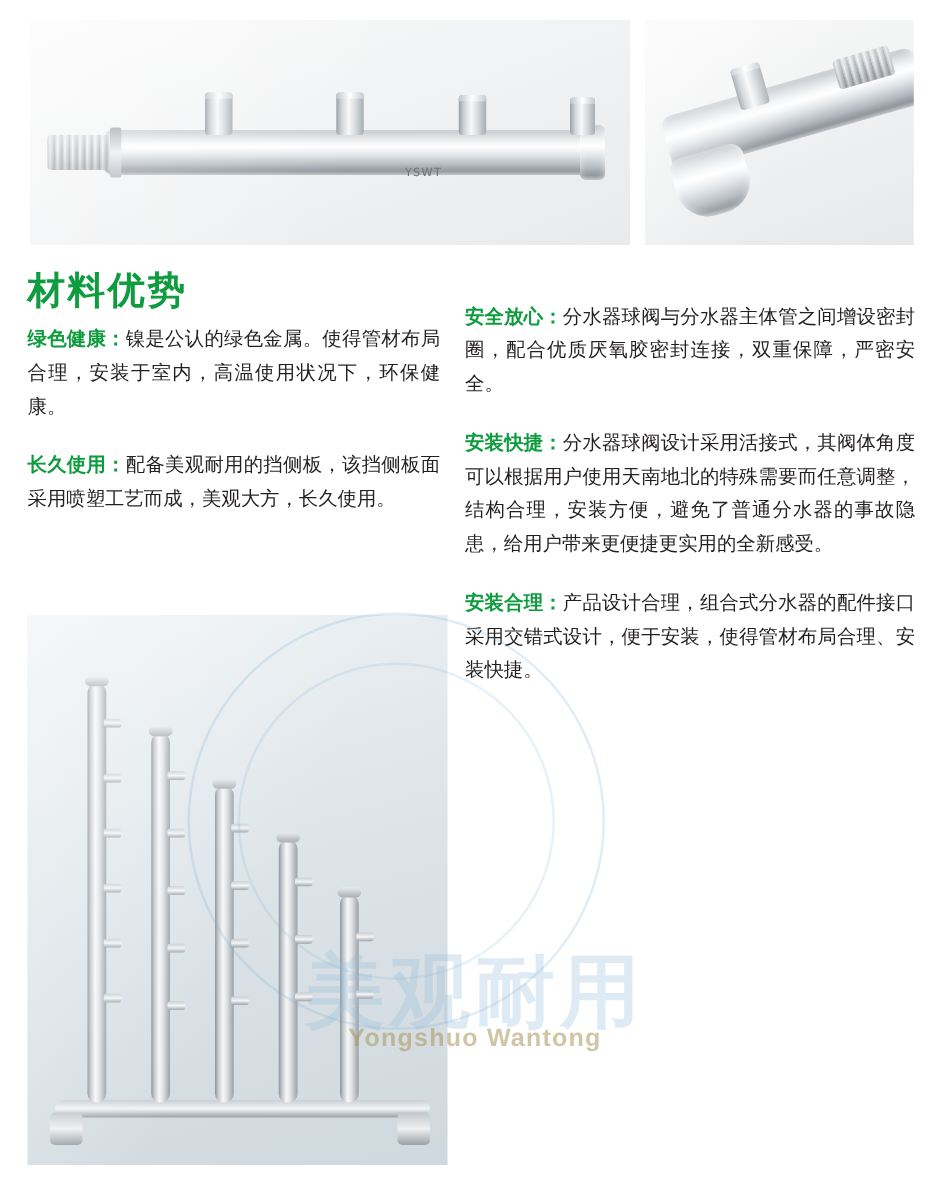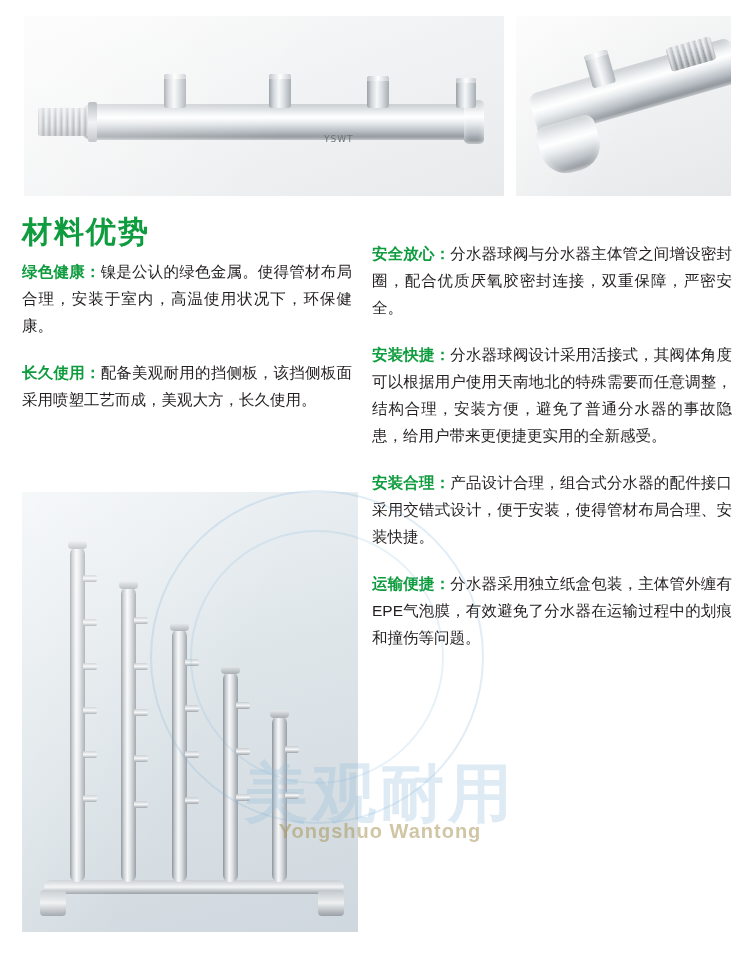--- a/index.html
+++ b/index.html
@@ -269,23 +269,20 @@
   <div class="right-col">
     <p class="para">
       <span class="lead">安全放心：</span><span>分水器球阀与分水器主体管之间增设密封圈，配合优质厌氧胶密封连接，双重保障，严密安全。</span>
     </p>
     <p class="para">
       <span class="lead">安装快捷：</span><span>分水器球阀设计采用活接式，其阀体角度可以根据用户使用天南地北的特殊需要而任意调整，结构合理，安装方便，避免了普通分水器的事故隐患，给用户带来更便捷更实用的全新感受。</span>
     </p>
     <p class="para">
       <span class="lead">安装合理：</span><span>产品设计合理，组合式分水器的配件接口采用交错式设计，便于安装，使得管材布局合理、安装快捷。</span>
     </p>
-    <p class="para">
-      <span class="lead">运输便捷：</span><span>分水器采用独立纸盒包装，主体管外缠有EPE气泡膜，有效避免了分水器在运输过程中的划痕和撞伤等问题。</span>
-    </p>
   </div>
 
   <div class="photo-bottom">
     <div class="manifold-base"></div>
     <div class="foot" style="left:18px;"></div>
     <div class="foot" style="left:296px;"></div>
 
     <div class="riser" style="left:48px; height:335px;">
       <div class="cap"></div>
       <div class="tap" style="top:28px;"></div>

